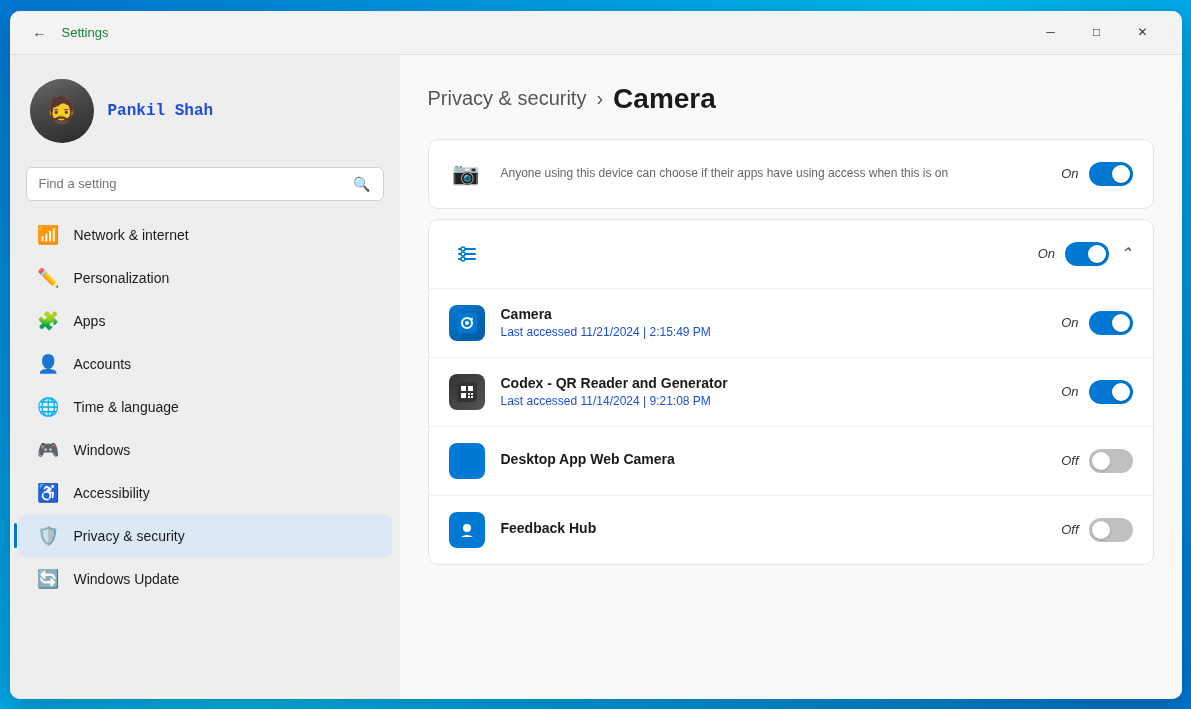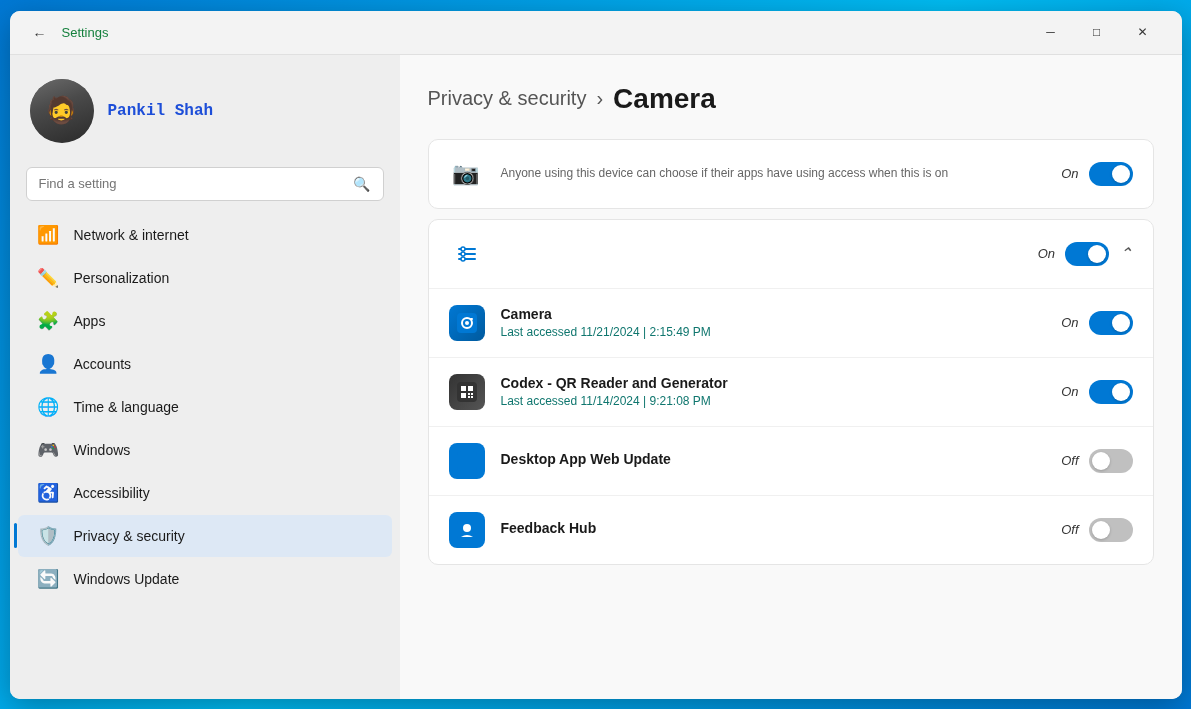--- a/index.html
+++ b/index.html
@@ -260,21 +260,21 @@
       display: flex; align-items: center; justify-content: center;
       font-size: 18px;
       flex-shrink: 0;
     }
     .app-icon-camera { background: linear-gradient(135deg, #0078d4, #005a9e); color: white; }
     .app-icon-codex { background: linear-gradient(135deg, #333, #555); color: white; }
     .app-icon-desktop { background: #0078d4; color: white; }
     .app-icon-feedback { background: #0078d4; color: white; }
     .setting-subtitle {
       font-size: 12px;
-      color: #0f766e;
+      color: #1d4ed8;
     }
     
     .sidebar::-webkit-scrollbar, .right-panel::-webkit-scrollbar { width: 6px; }
     .sidebar::-webkit-scrollbar-thumb, .right-panel::-webkit-scrollbar-thumb { background: #ccc; border-radius: 3px; }
   </style>
 </head>
 <body>
 
 <div class="window">
 
@@ -429,21 +429,21 @@
           </div>
         </div>
 
         <div class="setting-row">
           <div class="app-icon app-icon-desktop">
             <svg width="20" height="20" viewBox="0 0 20 20" fill="none">
               <rect width="20" height="20" rx="4" fill="#0078d4"></rect>
             </svg>
           </div>
           <div class="setting-text">
-            <div class="setting-title">Desktop App Web Update</div>
+            <div class="setting-title">Desktop App Web Camera</div>
           </div>
           <div class="setting-control">
             <span class="toggle-label">Off</span>
             <div class="toggle off"></div>
           </div>
         </div>
 
         <div class="setting-row">
           <div class="app-icon app-icon-feedback">
             <svg width="20" height="20" viewBox="0 0 20 20" fill="none">

